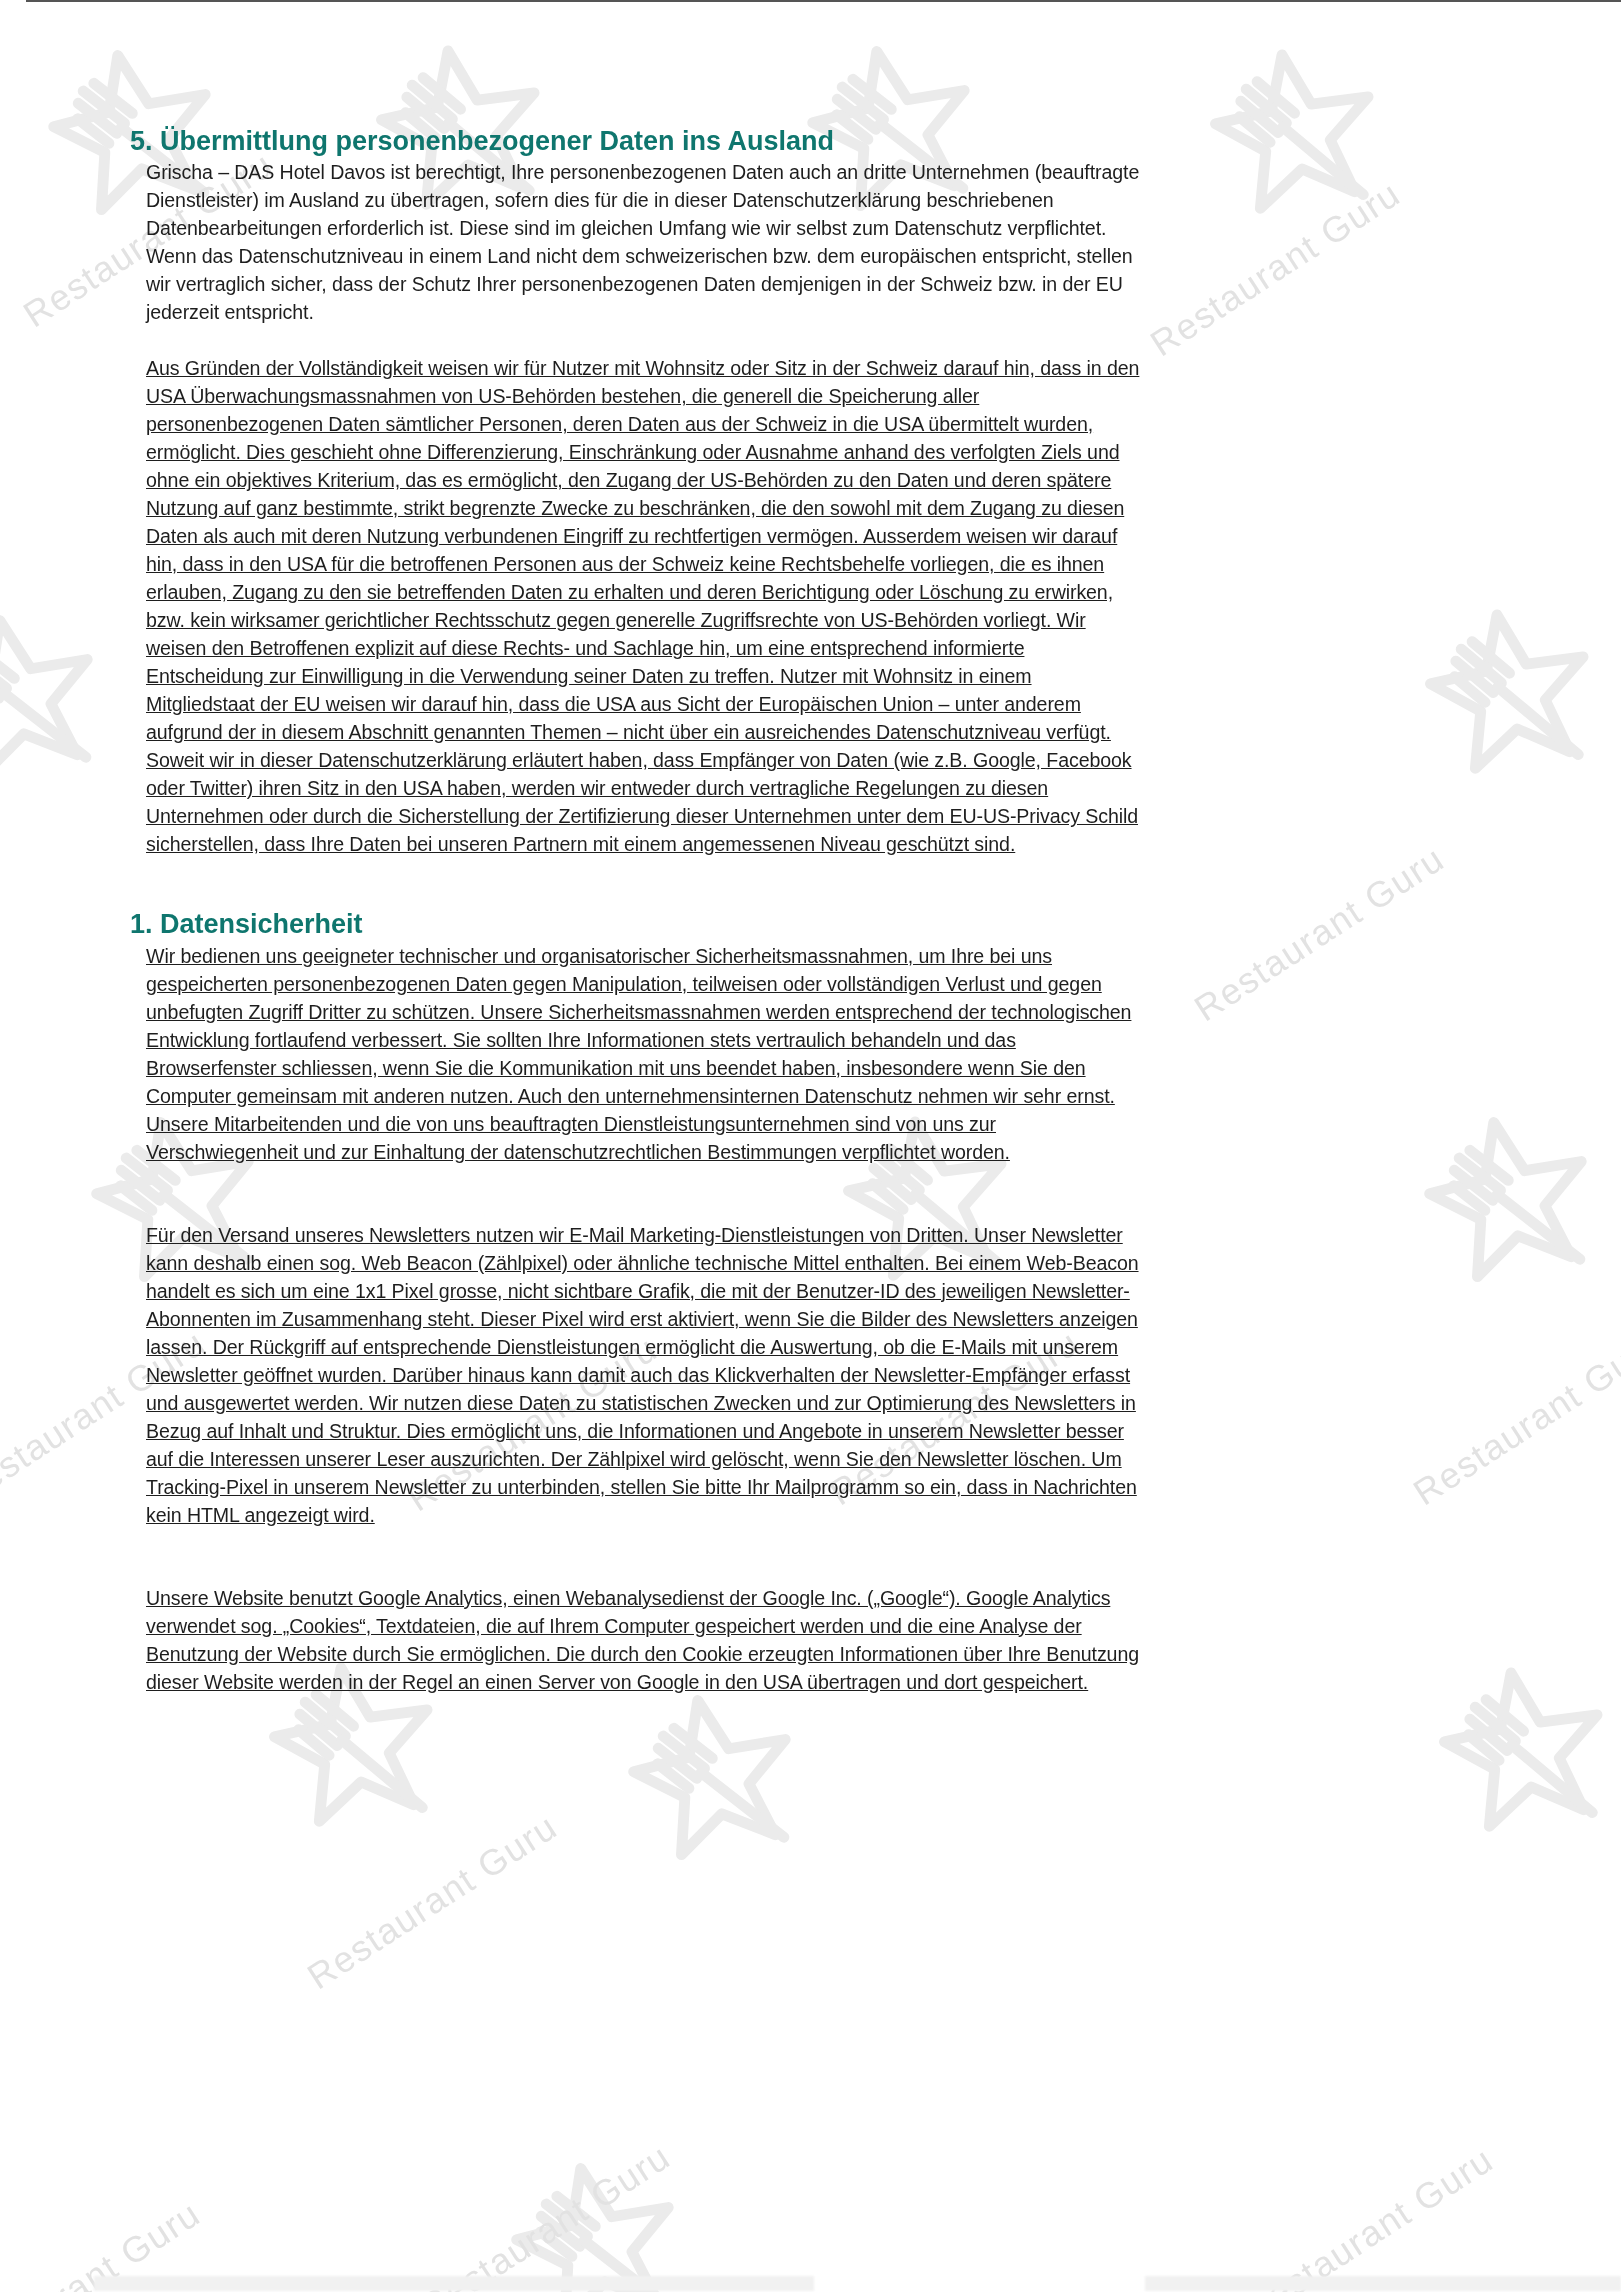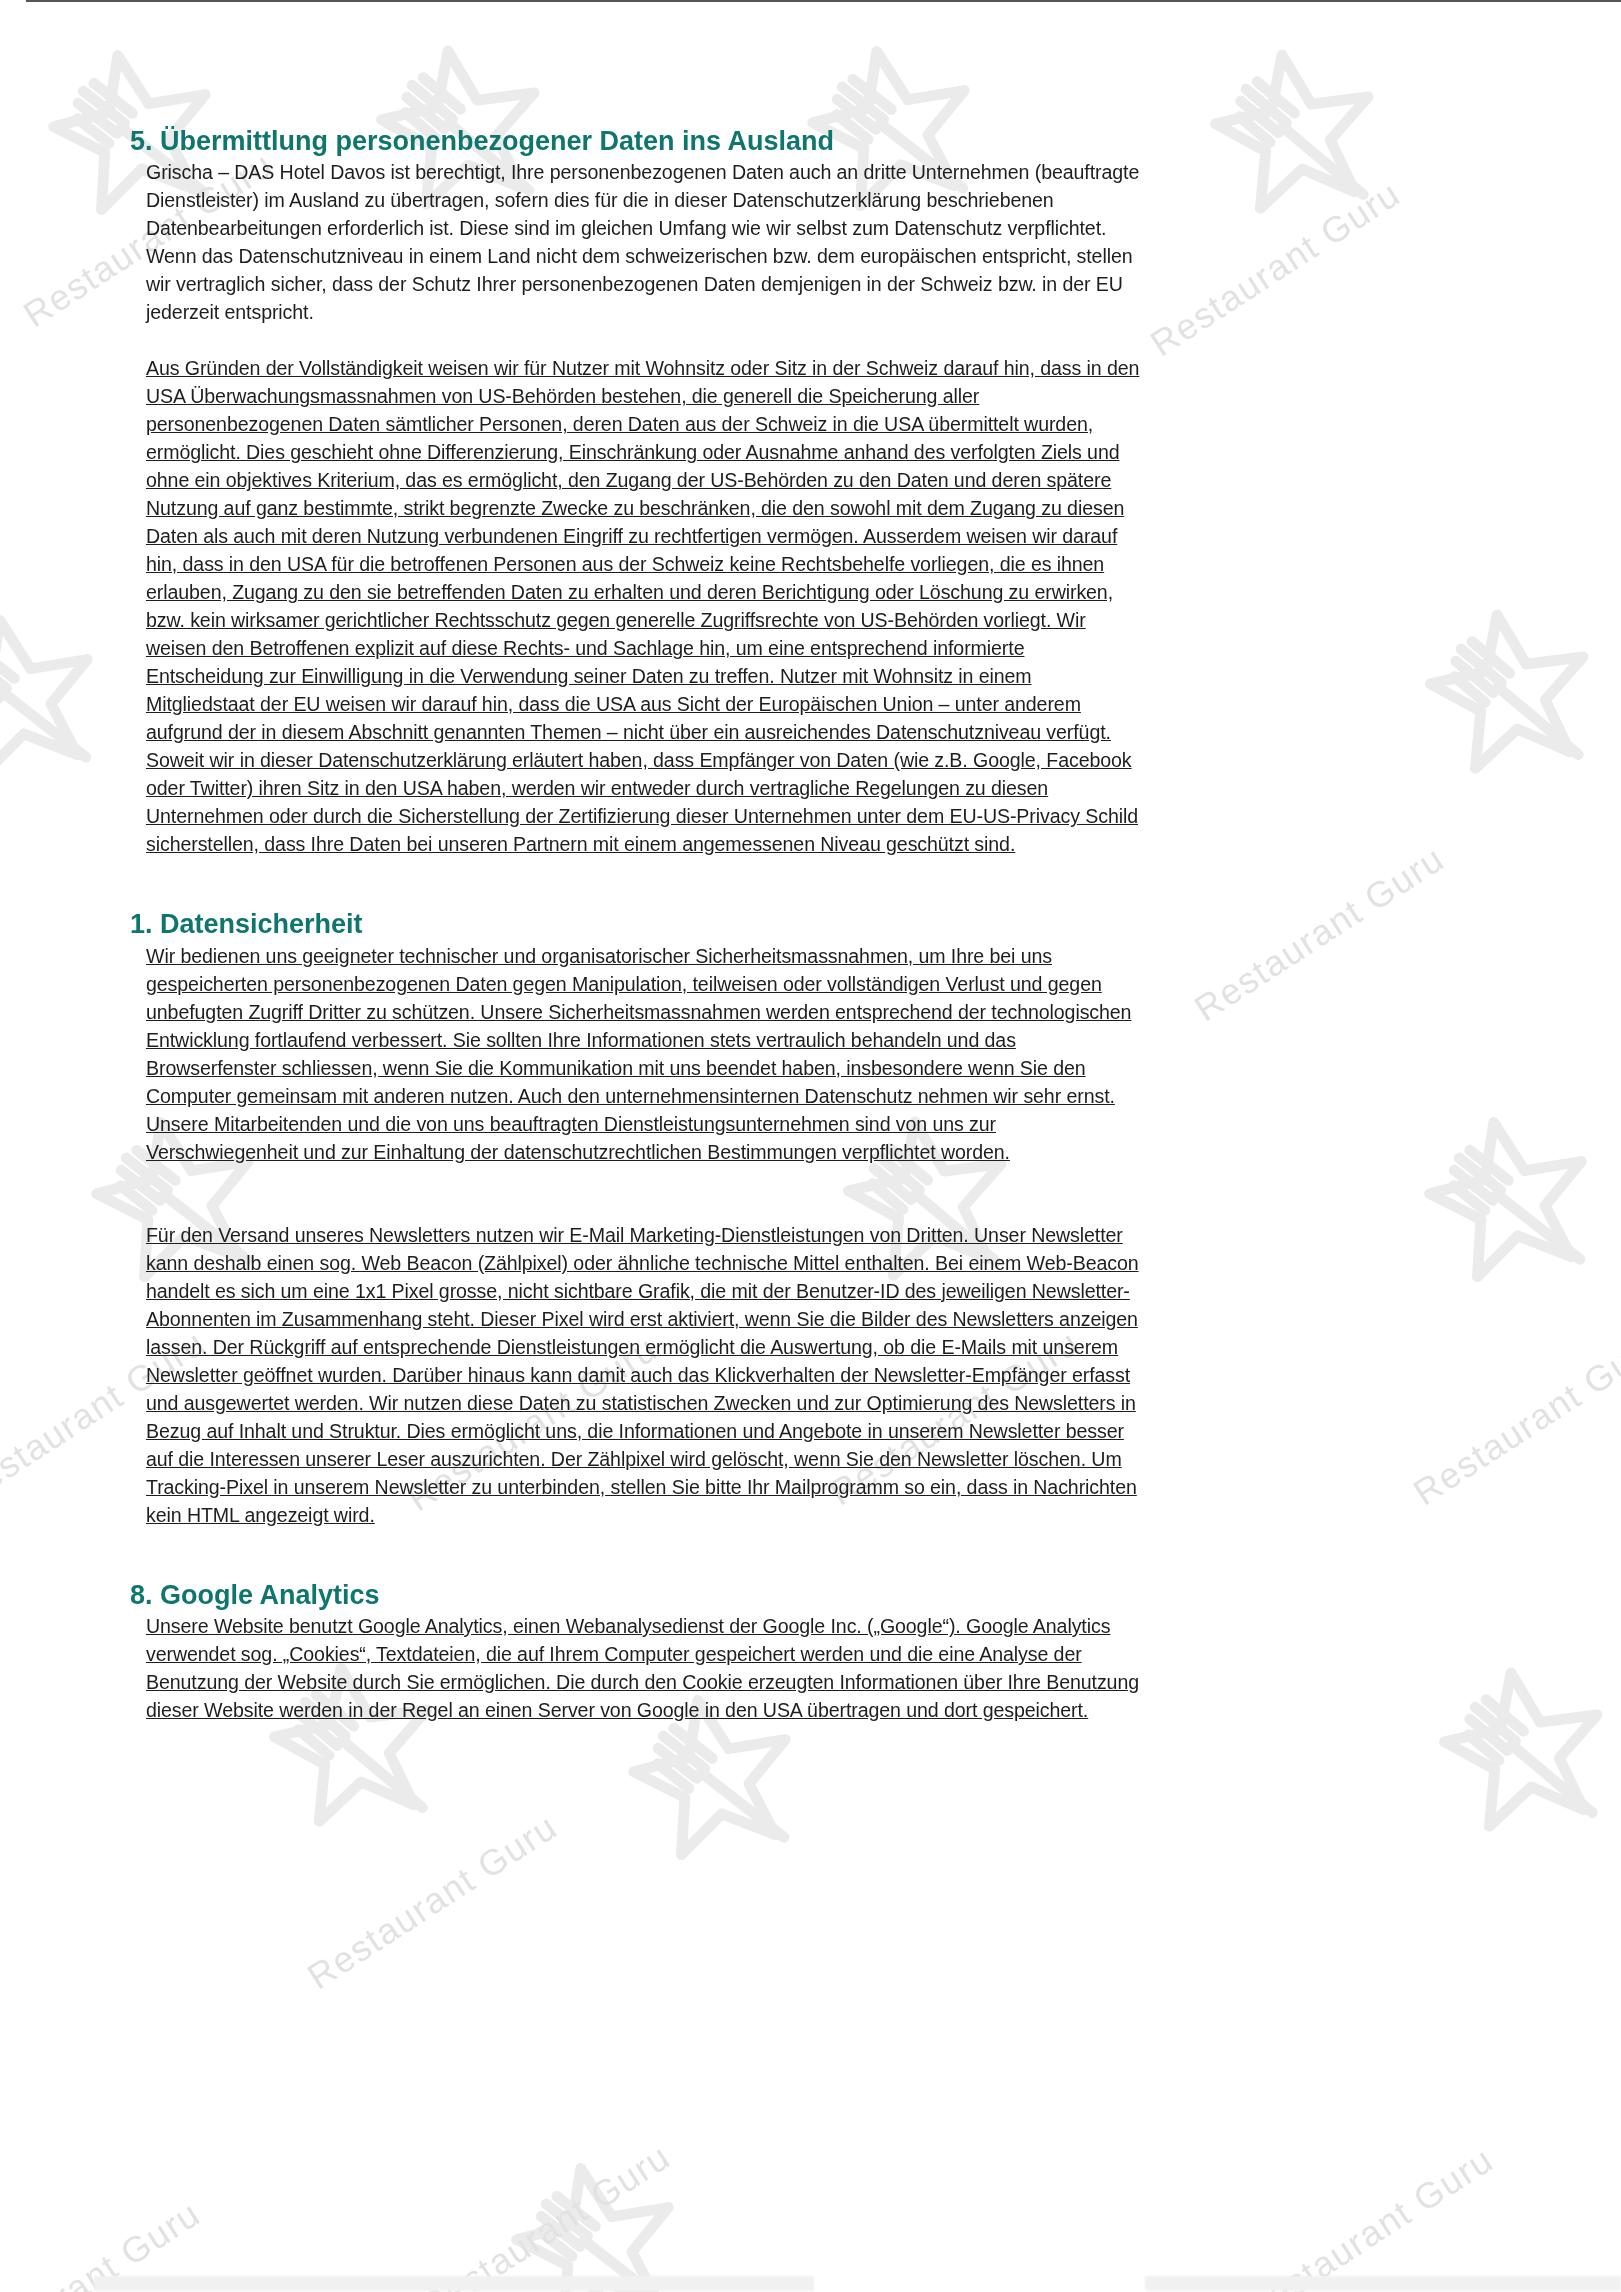--- a/index.html
+++ b/index.html
@@ -171,21 +171,20 @@
   <section class="section">
     <h2>1. Datensicherheit</h2>
     <p>Wir bedienen uns geeigneter technischer und organisatorischer Sicherheitsmassnahmen, um Ihre bei uns gespeicherten personenbezogenen Daten gegen Manipulation, teilweisen oder vollständigen Verlust und gegen unbefugten Zugriff Dritter zu schützen. Unsere Sicherheitsmassnahmen werden entsprechend der technologischen Entwicklung fortlaufend verbessert. Sie sollten Ihre Informationen stets vertraulich behandeln und das Browserfenster schliessen, wenn Sie die Kommunikation mit uns beendet haben, insbesondere wenn Sie den Computer gemeinsam mit anderen nutzen. Auch den unternehmensinternen Datenschutz nehmen wir sehr ernst. Unsere Mitarbeitenden und die von uns beauftragten Dienstleistungsunternehmen sind von uns zur Verschwiegenheit und zur Einhaltung der datenschutzrechtlichen Bestimmungen verpflichtet worden.</p>
   </section>
 
   <section class="section">
     <p>Für den Versand unseres Newsletters nutzen wir E-Mail Marketing-Dienstleistungen von Dritten. Unser Newsletter kann deshalb einen sog. Web Beacon (Zählpixel) oder ähnliche technische Mittel enthalten. Bei einem Web-Beacon handelt es sich um eine 1x1 Pixel grosse, nicht sichtbare Grafik, die mit der Benutzer-ID des jeweiligen Newsletter-Abonnenten im Zusammenhang steht. Dieser Pixel wird erst aktiviert, wenn Sie die Bilder des Newsletters anzeigen lassen. Der Rückgriff auf entsprechende Dienstleistungen ermöglicht die Auswertung, ob die E-Mails mit unserem Newsletter geöffnet wurden. Darüber hinaus kann damit auch das Klickverhalten der Newsletter-Empfänger erfasst und ausgewertet werden. Wir nutzen diese Daten zu statistischen Zwecken und zur Optimierung des Newsletters in Bezug auf Inhalt und Struktur. Dies ermöglicht uns, die Informationen und Angebote in unserem Newsletter besser auf die Interessen unserer Leser auszurichten. Der Zählpixel wird gelöscht, wenn Sie den Newsletter löschen. Um Tracking-Pixel in unserem Newsletter zu unterbinden, stellen Sie bitte Ihr Mailprogramm so ein, dass in Nachrichten kein HTML angezeigt wird.</p>
   </section>
 
   <section class="section">
-    <h2>8. Google Analytics</h2>
     <p>Unsere Website benutzt Google Analytics, einen Webanalysedienst der Google Inc. („Google“). Google Analytics verwendet sog. „Cookies“, Textdateien, die auf Ihrem Computer gespeichert werden und die eine Analyse der Benutzung der Website durch Sie ermöglichen. Die durch den Cookie erzeugten Informationen über Ihre Benutzung dieser Website werden in der Regel an einen Server von Google in den USA übertragen und dort gespeichert.</p>
   </section>
 
 </main>
 
 <div class="edge-band left"></div>
 <div class="edge-band right"></div>
 
 
 </body></html>

